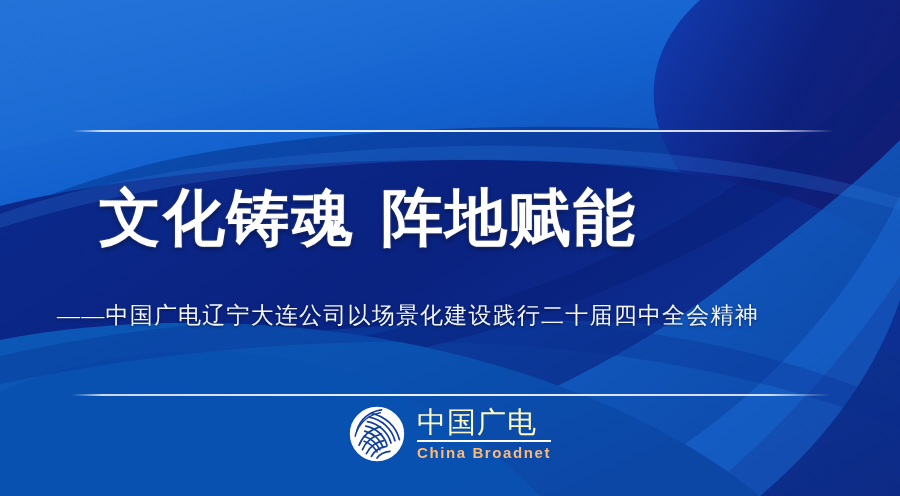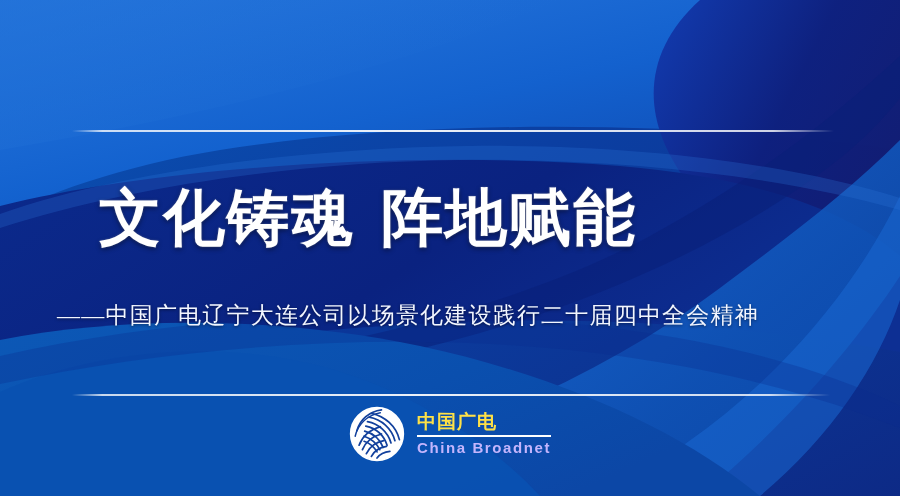--- a/index.html
+++ b/index.html
@@ -97,35 +97,35 @@
     flex: 0 0 56px;
     display: block;
   }
   .logo-text {
     display: flex;
     flex-direction: column;
     align-items: stretch;
     justify-content: center;
   }
   .logo-cn {
-    color: #fde047;
+    color: #fef9c3;
     font-family: "Liberation Sans", "DejaVu Sans", sans-serif;
-    font-weight: 700;
-    font-size: 19px;
+    font-weight: 400;
+    font-size: 29px;
     line-height: 1.05;
     letter-spacing: 1px;
     white-space: nowrap;
   }
   .logo-divider {
     height: 2px;
     background: #ffffff;
     margin: 3px 0 3px 0;
   }
   .logo-en {
-    color: #c4b5fd;
+    color: #fdba74;
     font-family: "Liberation Sans", "DejaVu Sans", sans-serif;
     font-weight: 700;
     font-size: 15px;
     line-height: 1.1;
     letter-spacing: 1.6px;
     text-align: right;
     white-space: nowrap;
   }
 </style>
 </head>

